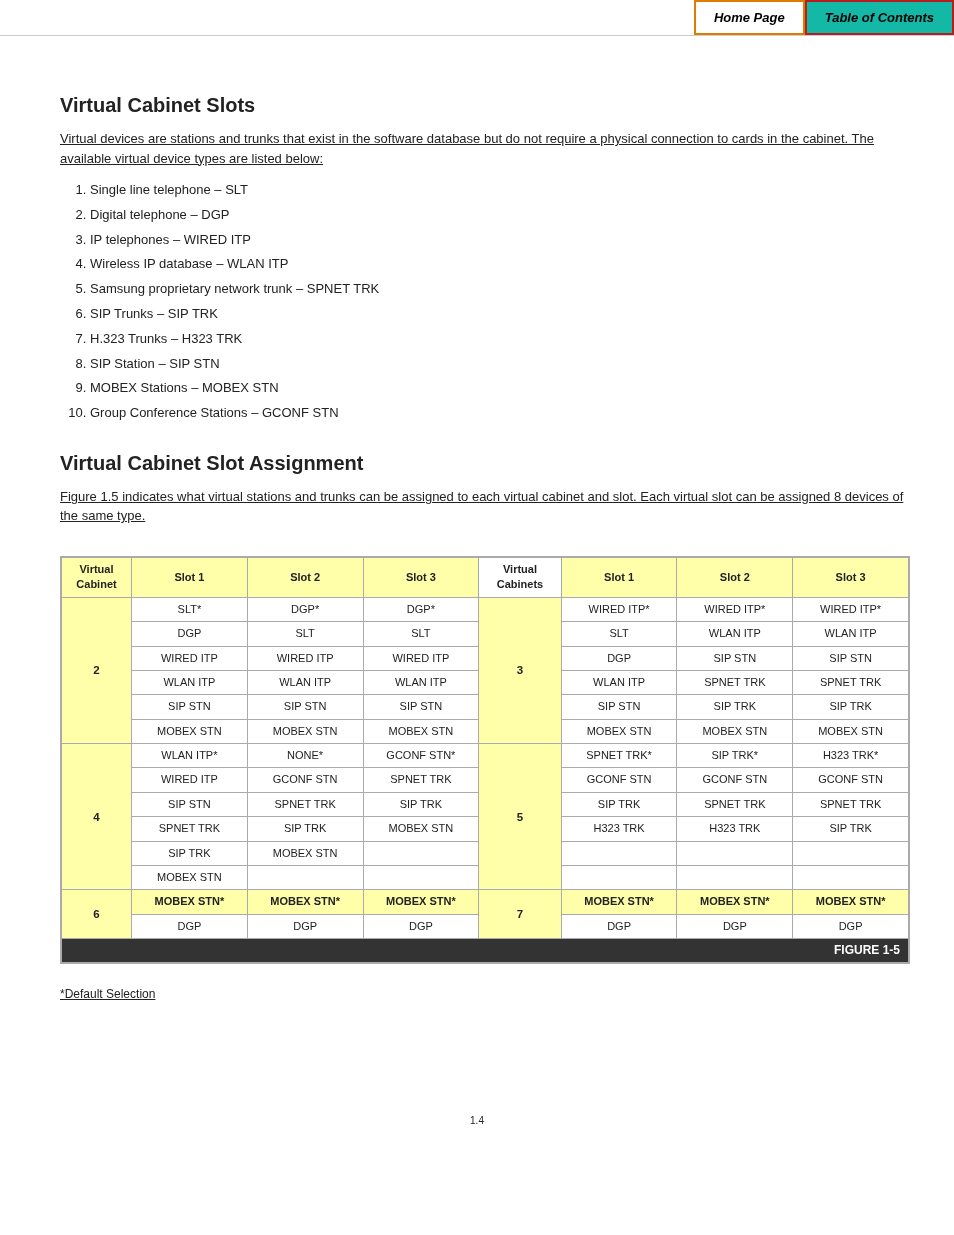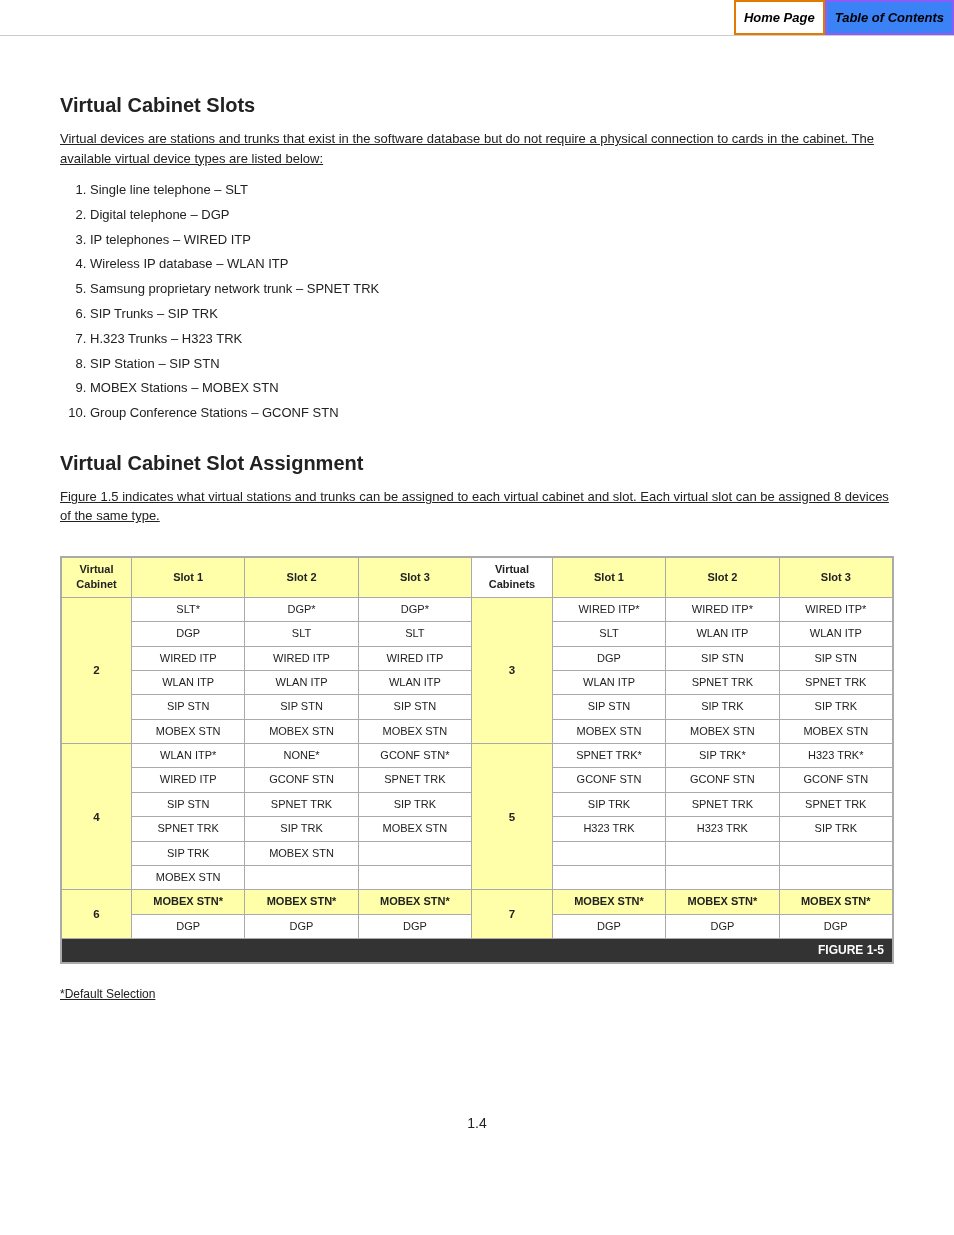--- a/index.html
+++ b/index.html
@@ -13,37 +13,37 @@
     }
 
     
     .header {
       display: flex;
       justify-content: flex-end;
       border-bottom: 1px solid #ccc;
       padding: 0;
     }
     .header-btn {
-      padding: 8px 8px;
+      padding: 8px 18px;
       font-size: 13px;
       font-weight: bold;
       font-style: italic;
       border: 2px solid #e07b00;
       background: #fff;
       color: #000;
       cursor: pointer;
     }
     .header-btn.active {
-      background: #3b82f6;
-      border: 2px solid #8b5cf6;
+      background: #14b8a6;
+      border: 2px solid #b91c1c;
     }
 
     
     .content {
-      padding: 30px 60px 40px 60px;
+      padding: 30px 44px 40px 60px;
     }
 
     h2 {
       font-size: 20px;
       font-weight: bold;
       margin-bottom: 12px;
       margin-top: 28px;
     }
 
     p {
@@ -125,21 +125,21 @@
     }
 
     .footnote {
       margin-top: 8px;
       font-size: 12px;
     }
 
     .page-num {
       text-align: center;
       margin-top: 60px;
-      font-size: 14px;
+      font-size: 10px;
     }
   </style>
 </head>
 <body>
 
 <div class="header">
   <button class="header-btn">Home Page</button>
   <button class="header-btn active">Table of Contents</button>
 </div>
 

